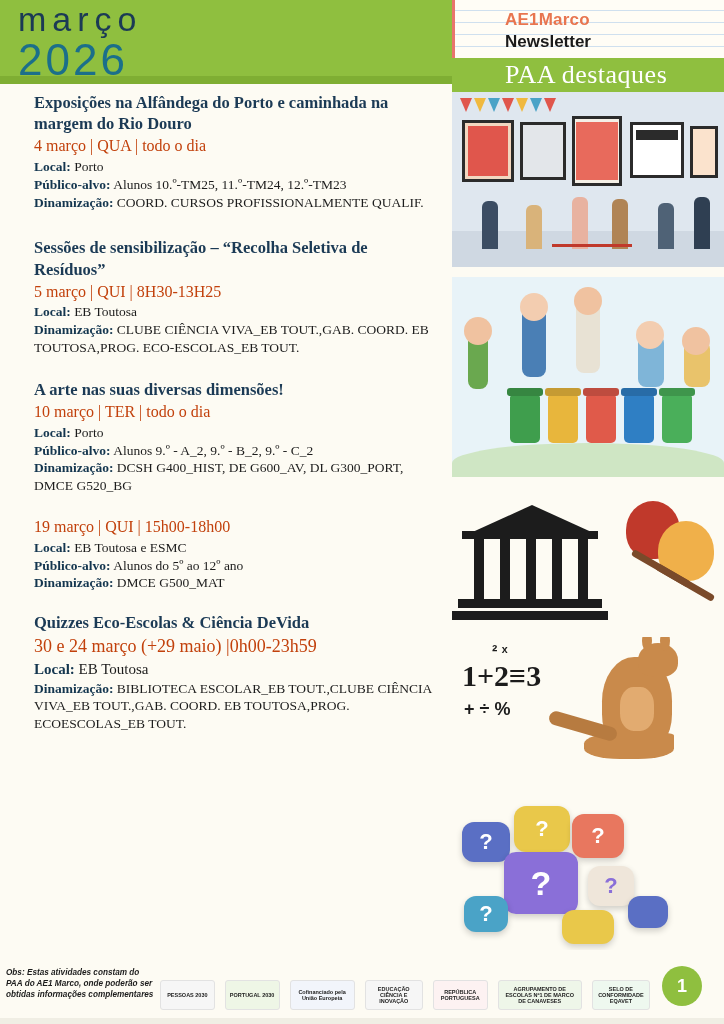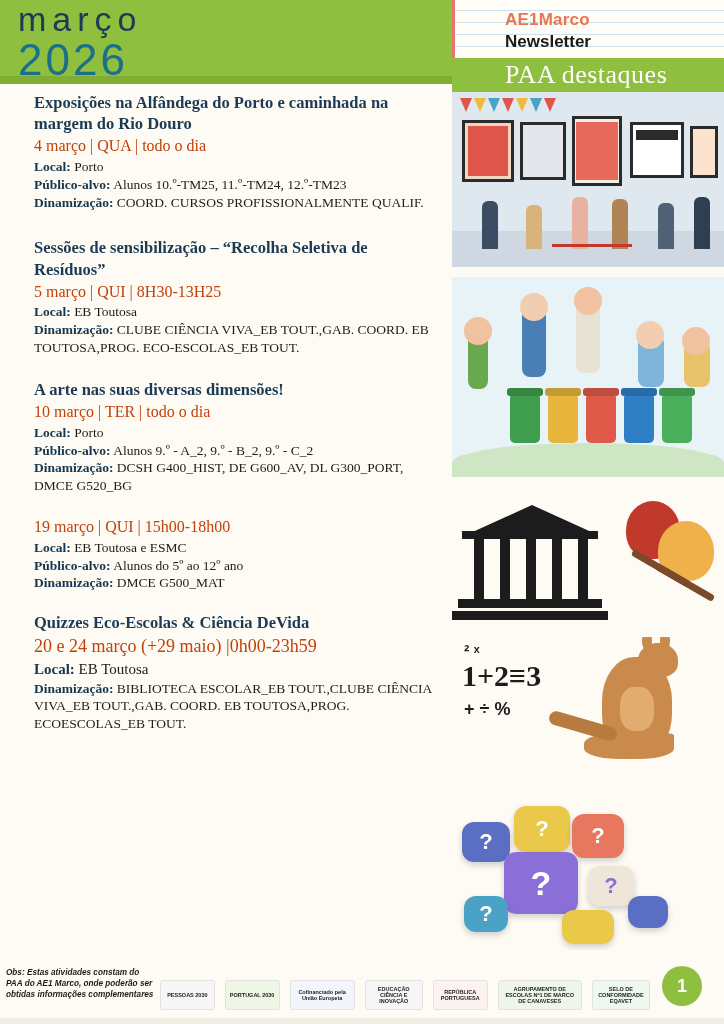--- a/index.html
+++ b/index.html
@@ -309,21 +309,21 @@
   <div style="position:absolute;left:0px;top:124px;width:156px;height:9px;background:#1c1c1c"></div>
 
   <div class="mask" style="left:174px;top:14px;width:54px;height:58px;background:#c0392b"></div>
   <div class="mask" style="left:206px;top:34px;width:56px;height:60px;background:#f0b04a"></div>
   <div style="position:absolute;left:176px;top:78px;width:66px;height:7px;background:#7a4a2a;transform:rotate(30deg);border-radius:4px"></div>
   <div style="position:absolute;left:200px;top:92px;width:66px;height:7px;background:#7a4a2a;transform:rotate(30deg);border-radius:4px"></div>
 </div>
 
 <div class="img-card kanga-wrap">
   <div class="math-text">1+2≡3</div>
-  <div style="position:absolute;left:12px;top:6px;font-size:16px;font-weight:bold">² ˣ</div>
+  <div style="position:absolute;left:40px;top:6px;font-size:16px;font-weight:bold">² ˣ</div>
   <div style="position:absolute;left:12px;top:62px;font-size:18px;font-weight:bold">+ ÷ %</div>
 
   <div style="position:absolute;left:150px;top:20px;width:70px;height:96px;background:#c98a4b;border-radius:46% 46% 40% 40%"></div>
   <div style="position:absolute;left:186px;top:6px;width:40px;height:34px;background:#c98a4b;border-radius:50% 50% 40% 40%"></div>
   <div style="position:absolute;left:190px;top:-6px;width:10px;height:20px;background:#c98a4b;border-radius:50%"></div>
   <div style="position:absolute;left:208px;top:-6px;width:10px;height:20px;background:#c98a4b;border-radius:50%"></div>
   <div style="position:absolute;left:132px;top:96px;width:90px;height:26px;background:#c98a4b;border-radius:40% 10% 40% 40%"></div>
   <div style="position:absolute;left:96px;top:82px;width:70px;height:14px;background:#b77b40;border-radius:10px;transform:rotate(16deg)"></div>
   <div style="position:absolute;left:168px;top:50px;width:34px;height:44px;background:#e2ab70;border-radius:40%"></div>
 </div>
@@ -399,21 +399,21 @@
       <span>Alunos do 5º ao 12º ano</span>
     </div>
     <div class="ev-row">
       <b>Dinamização:</b>
       <span>DMCE G500_MAT</span>
     </div>
   </div>
 
   <div class="event" style="">
     <div class="ev-title">Quizzes Eco-Escolas &amp; Ciência DeVida</div>
-    <div class="ev-when big">20 e 24 março (+29 maio) |0h00-23h59</div>
+    <div class="ev-when big">30 e 24 março (+29 maio) |0h00-23h59</div>
     <div class="ev-row big">
       <b>Local:</b>
       <span>EB Toutosa</span>
     </div>
     <div class="ev-row">
       <b>Dinamização:</b>
       <span>BIBLIOTECA ESCOLAR_EB TOUT.,CLUBE CIÊNCIA VIVA_EB TOUT.,GAB. COORD. EB TOUTOSA,PROG. ECOESCOLAS_EB TOUT.</span>
     </div>
   </div>
 

